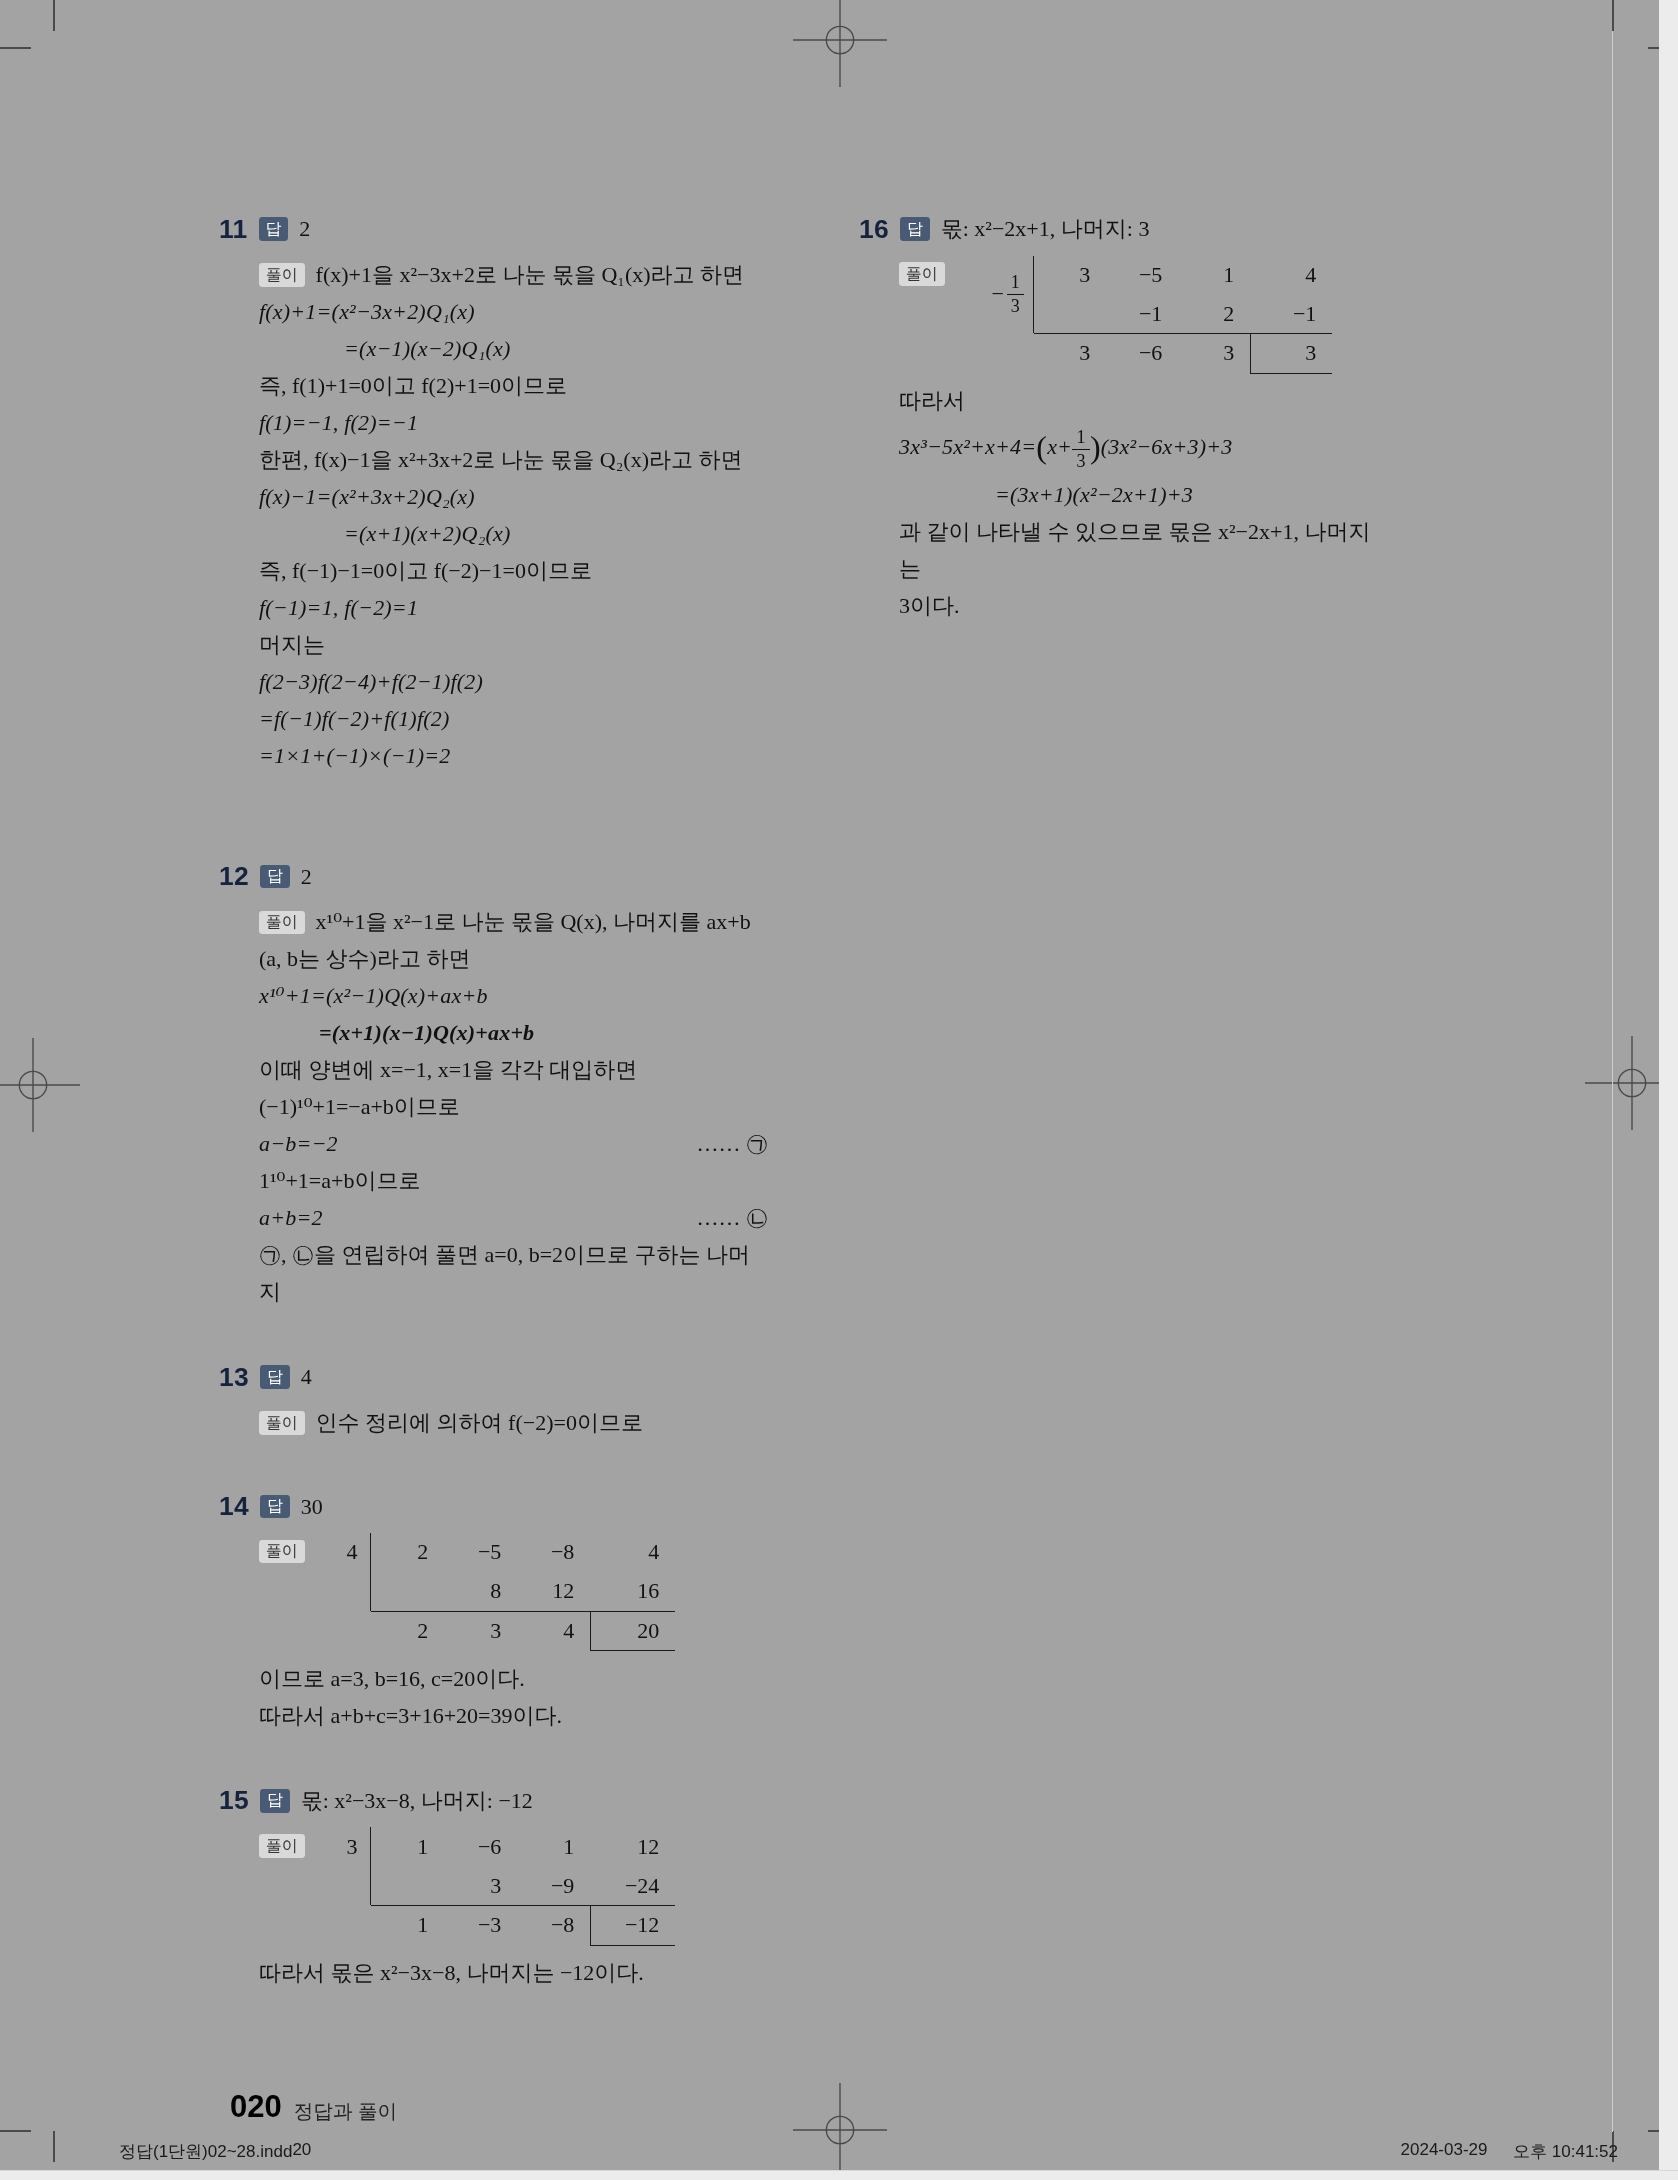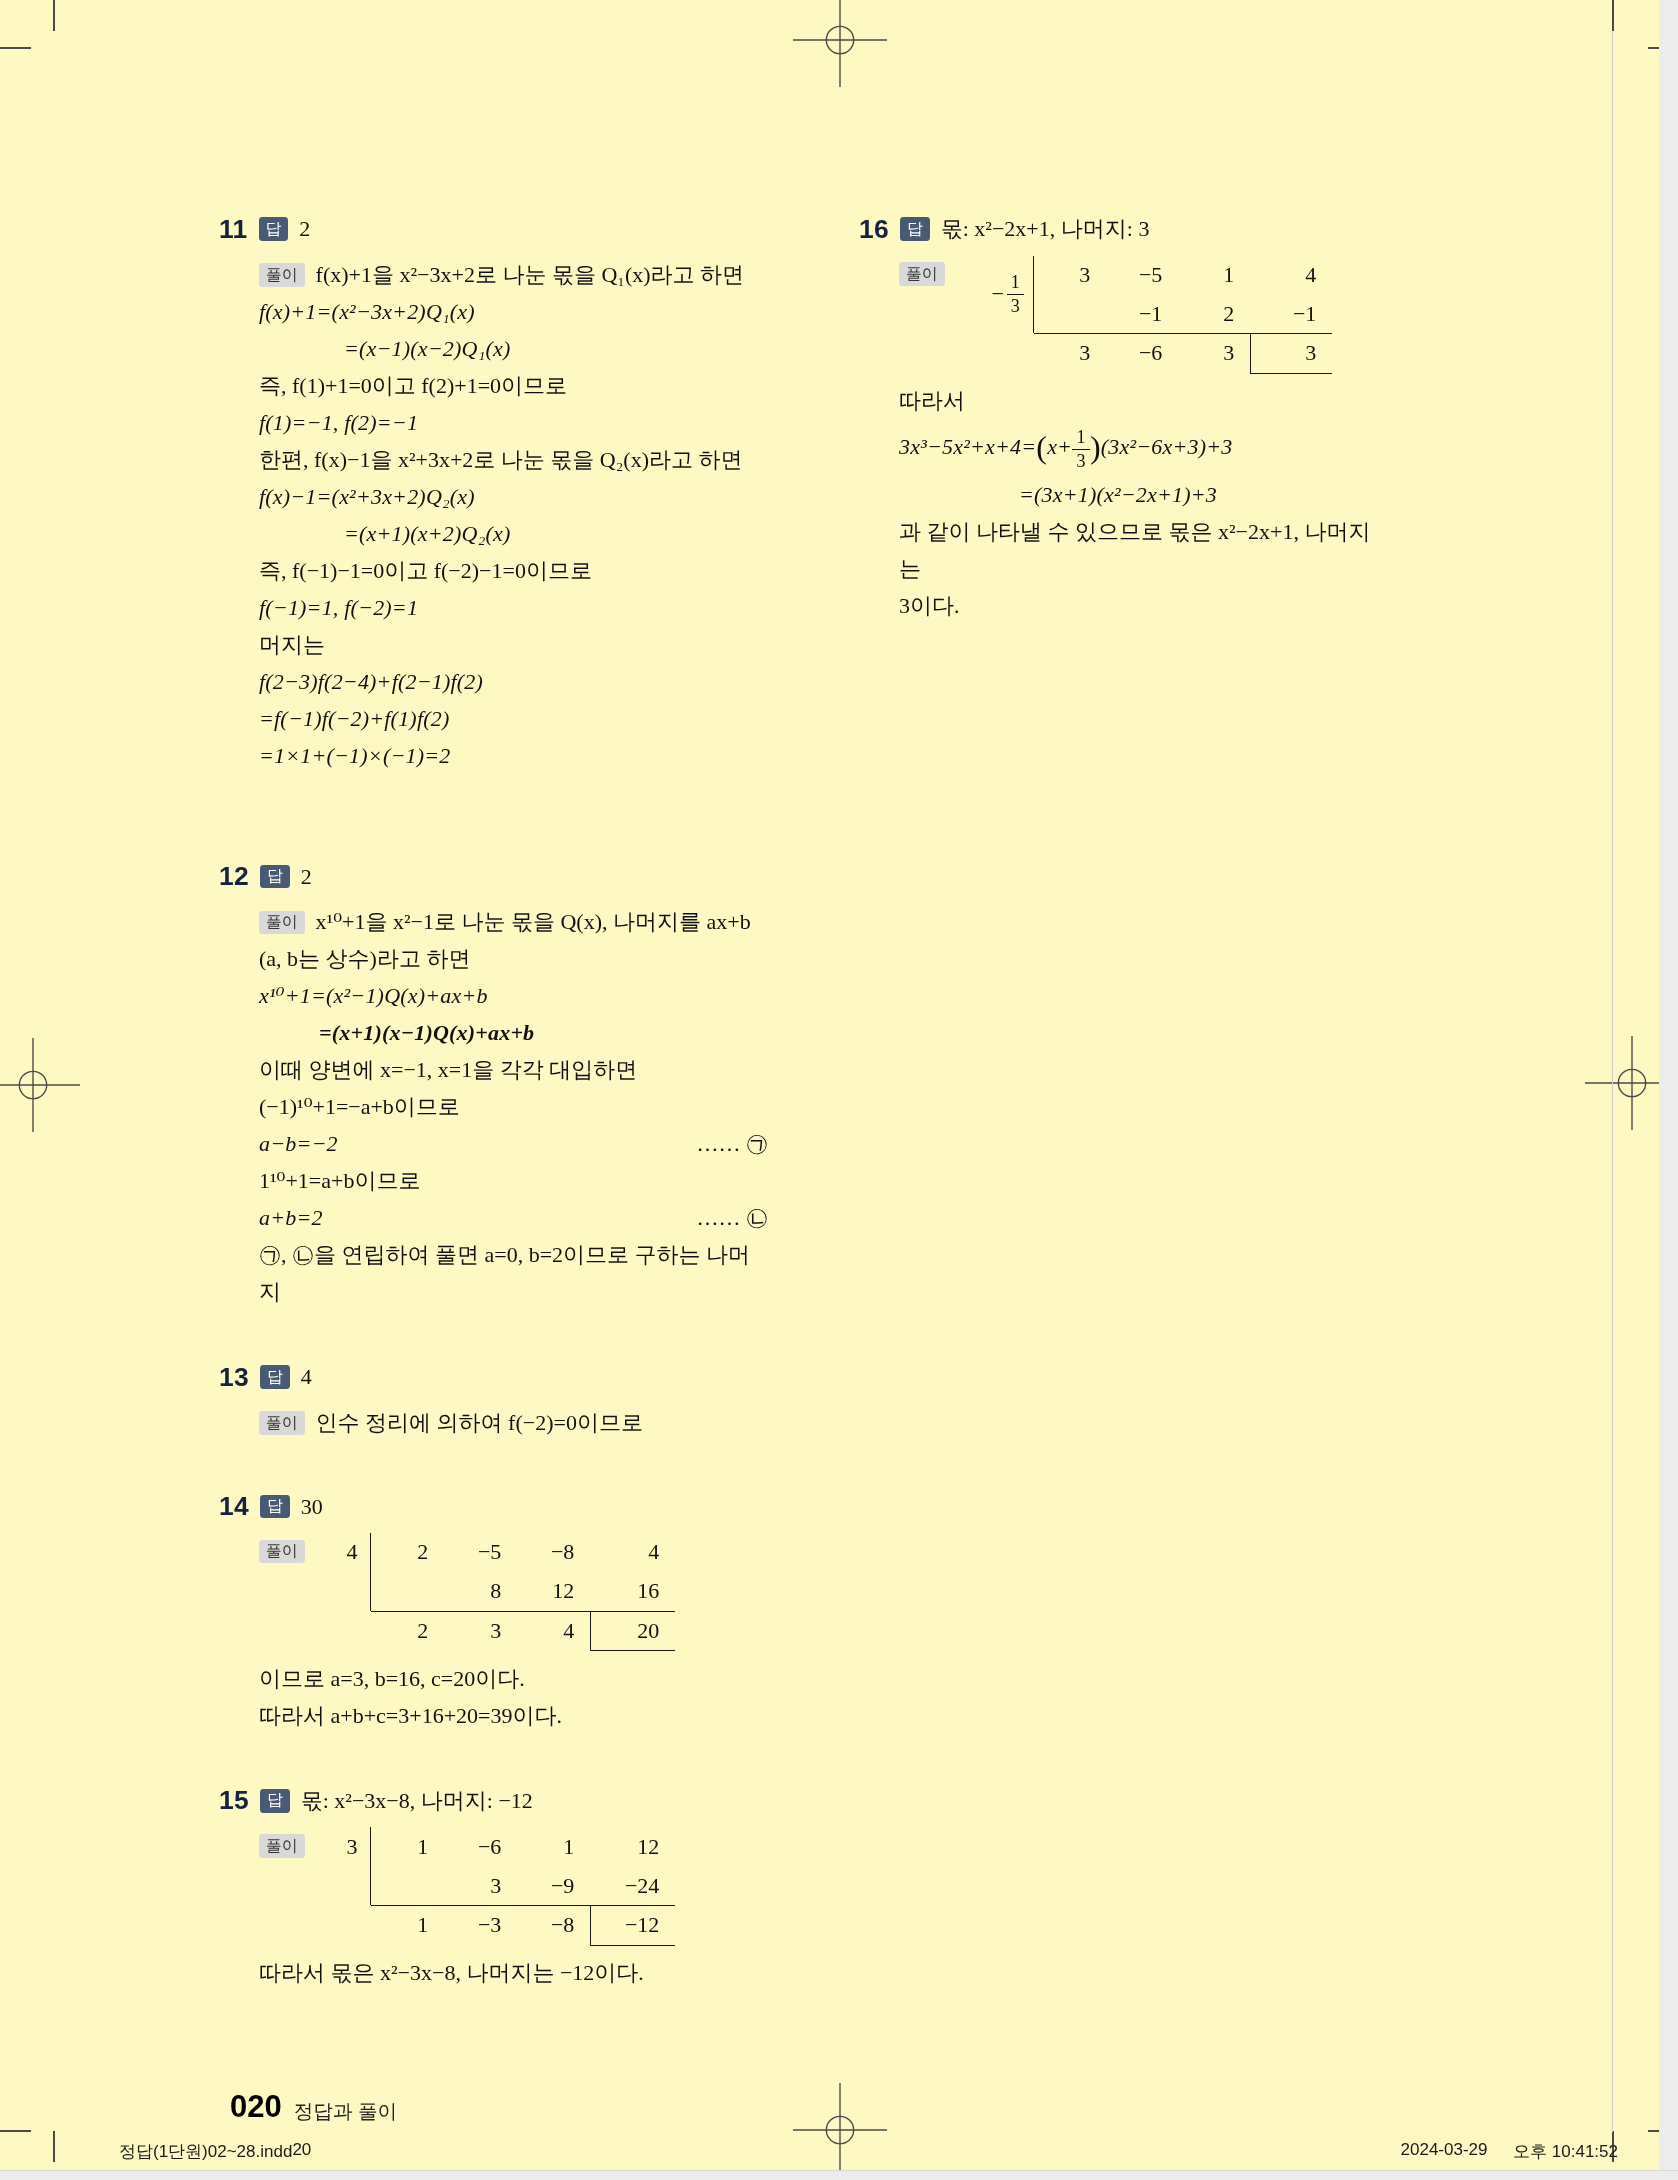--- a/index.html
+++ b/index.html
@@ -1,17 +1,17 @@
 <!DOCTYPE html>
 <html style="font-size:13.6px"><head>
 <meta charset="utf-8">
 <style>
   html,body { margin:0; padding:0; background:#fff; }
   .sheet {
-    position:relative; width:1679px; height:2181px; background:#fef9c3;
+    position:relative; width:1679px; height:2181px; background:#a3a3a3;
     overflow:hidden; color:#111;
     font-family:"Liberation Serif","DejaVu Serif",serif;
   }
 
   
   .reg { position:absolute; }
   .tick { position:absolute; background:#4a4a4a; }
   .trimline { position:absolute; left:1612px; top:31px; width:0.9px; height:2101px; background:#cdcdcd; }
   .band { position:absolute; background:#ececec; }
   .band-right { left:1659px; top:0; width:19.6px; height:2181px; }
@@ -44,21 +44,21 @@
   .badge-sol { background:#d9d9d9; color:#333333; }
   .p-ans { font-size:22px; color:#111; }
 
   .p-body { margin-left:40px; font-size:22px; }
   .ln { line-height:37px; min-height:37px; }
   .ln.first { display:flex; align-items:flex-start; gap:11px; }
   .ln.first .badge-sol { margin-top:7.7px; flex:0 0 auto; }
   .eq { font-style:italic; letter-spacing:0.2px; }
   .ind-a { margin-left:85px; }
   .ind-b { margin-left:60px;font-weight:bold; }
-  .ind-c { margin-left:120px; }
+  .ind-c { margin-left:96px; }
   .refline { display:flex; justify-content:space-between;gap:48px; }
   .refmark { font-style:normal; }
 
   
   .sol-row { display:flex; align-items:flex-start; gap:11px; margin-bottom:8.5px; }
   .sol-row .badge-sol { margin-top:6.8px; flex:0 0 auto; }
   .sg { display:grid; grid-template-columns:55px 73px 73px 73px 85px; font-size:22px; }
   .sg16 { grid-template-columns:78px 72px 72px 72px 82px; }
   .sd {
     grid-row:1 / span 2; grid-column:1;

